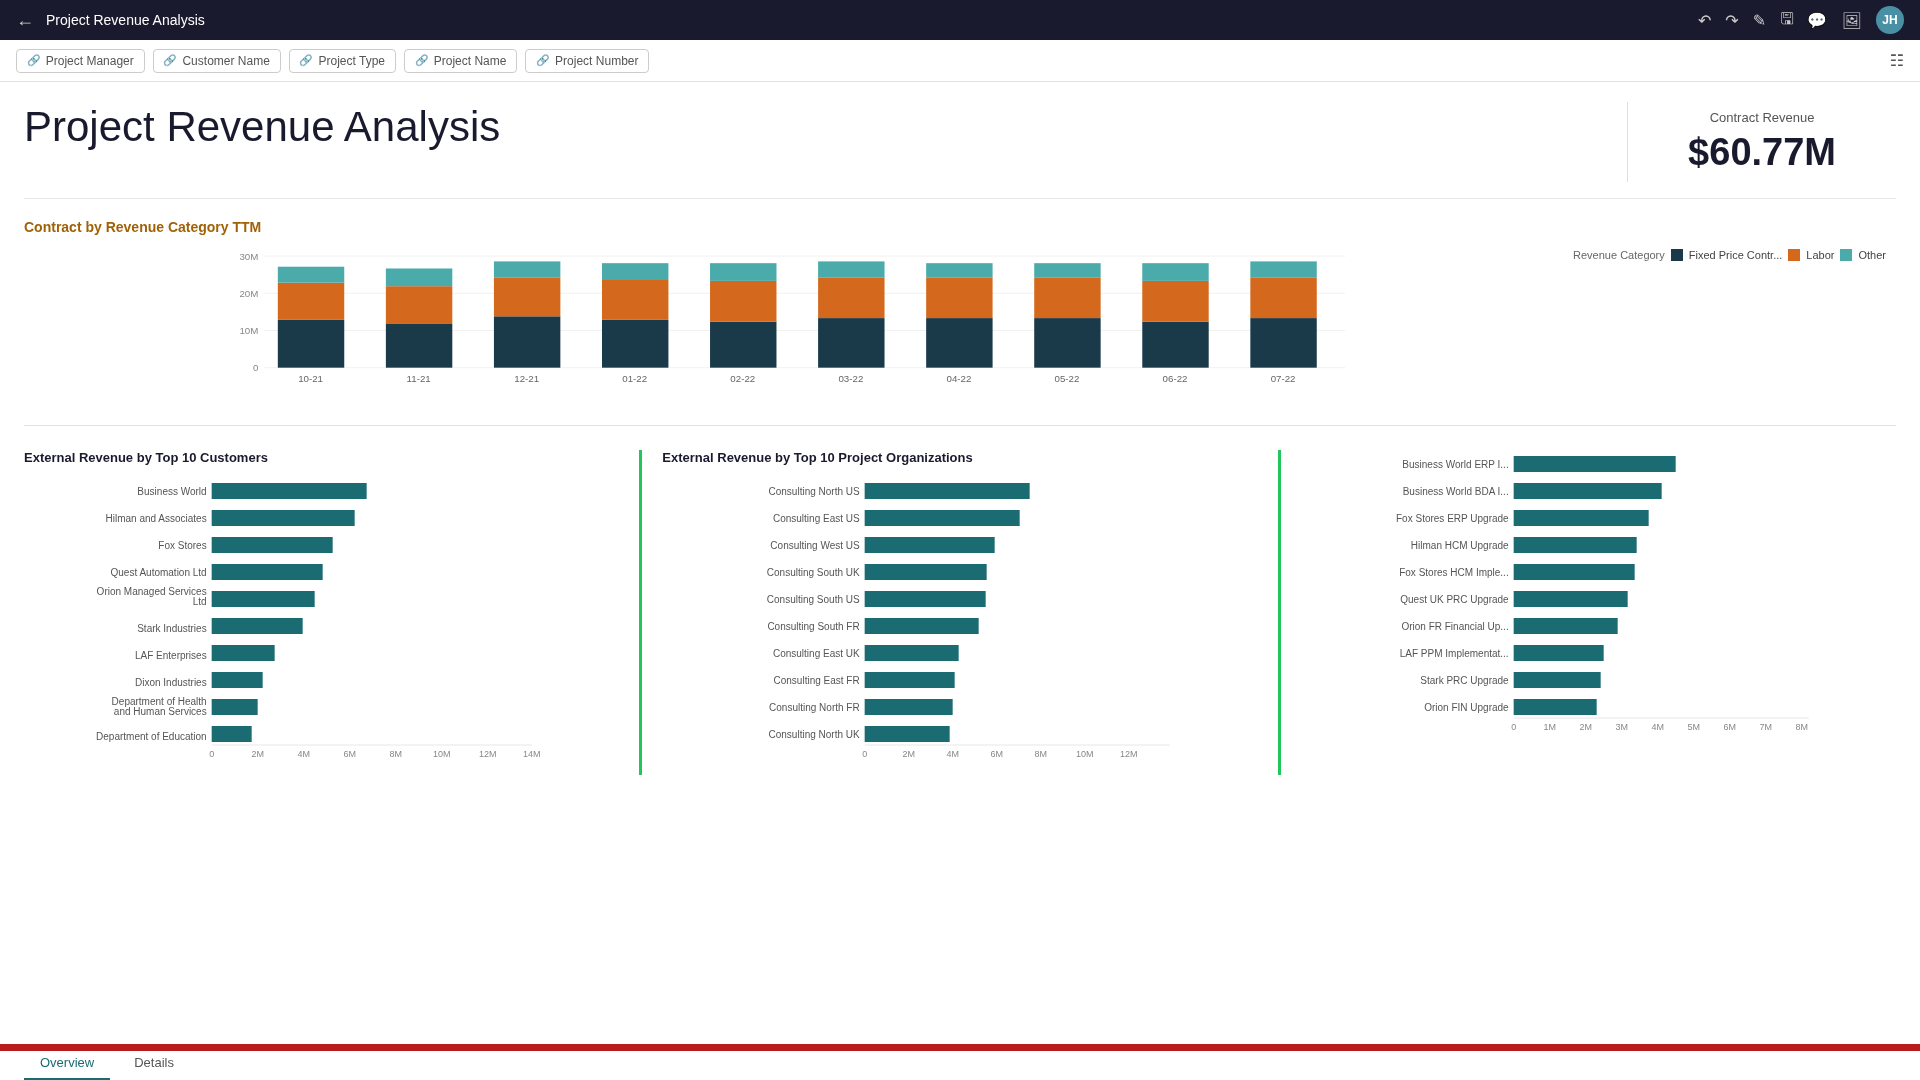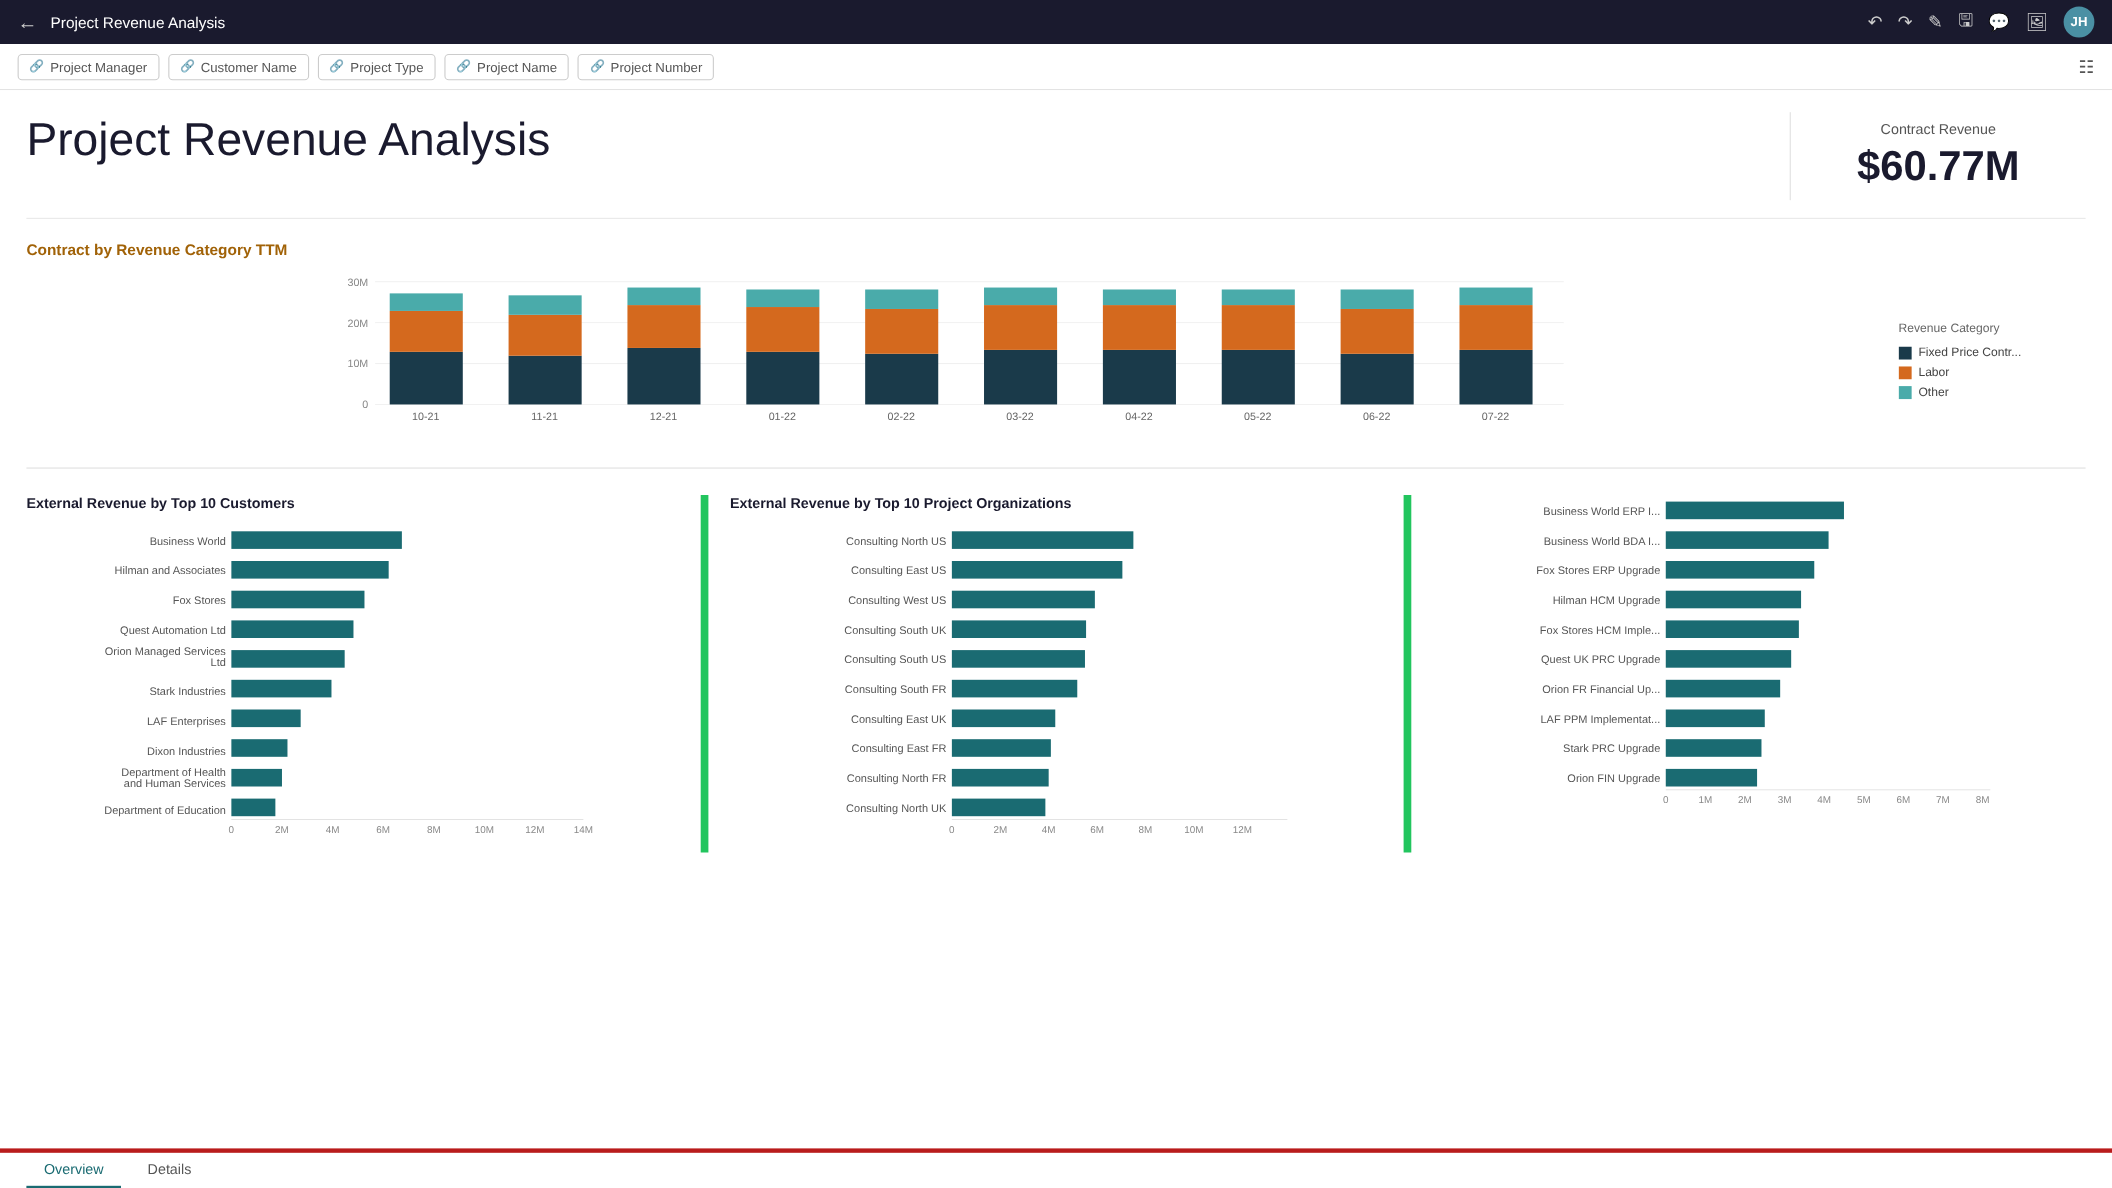--- a/index.html
+++ b/index.html
@@ -154,21 +154,21 @@
     .bar-chart-area {
       flex: 1;
       position: relative;
     }
     .bar-chart-svg {
       width: 100%;
       height: 155px;
     }
     .chart-legend {
       display: flex;
-      flex-direction: column;
+      flex-direction: row;
       justify-content: center;
       gap: 6px;
       padding: 0 10px;
       min-width: 180px;
     }
     .legend-title {
       font-size: 11px;
       color: #666;
       margin-bottom: 4px;
     }
@@ -187,21 +187,21 @@
     }
 
     
     .bottom-charts-row {
       display: flex;
       gap: 0;
       padding: 16px 0 0 0;
     }
     .bottom-chart-panel {
       flex: 1;
-      border-right: 7px solid #22c55e;
+      border-right: 3px solid #22c55e;
       padding: 0 20px 0 0;
       margin-right: 20px;
     }
     .bottom-chart-panel:last-child {
       border-right: none;
       margin-right: 0;
       padding-right: 0;
     }
     .bottom-chart-title {
       font-size: 13px;
@@ -215,21 +215,21 @@
 
     
     .tabs-bar {
       position: absolute;
       bottom: 0;
       left: 0;
       right: 0;
       height: 36px;
       display: flex;
       align-items: flex-end;
-      border-top: 4px solid #b91c1c;
+      border-top: 7px solid #b91c1c;
       background: #fff;
       padding: 0 24px;
     }
     .tab-item {
       padding: 8px 16px;
       font-size: 13px;
       cursor: pointer;
       color: #555;
       border-bottom: 2px solid transparent;
       margin-right: 8px;

